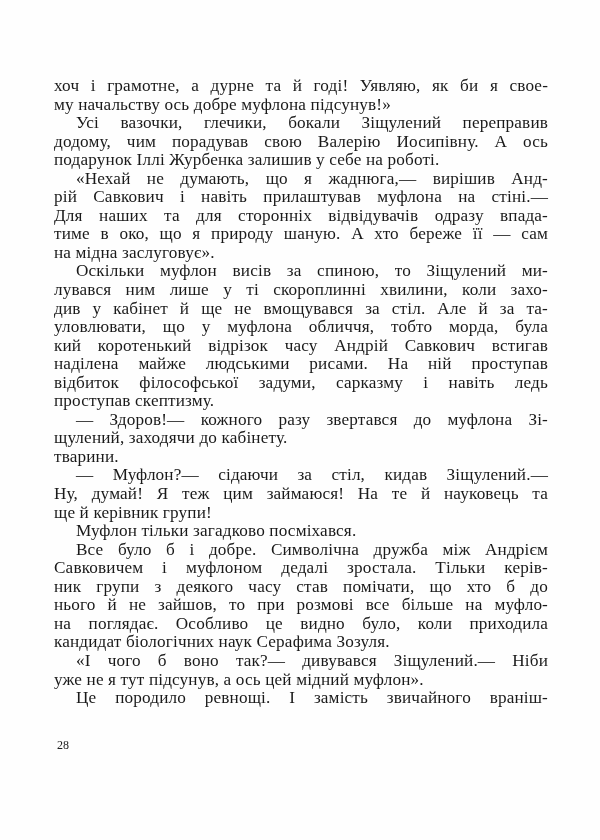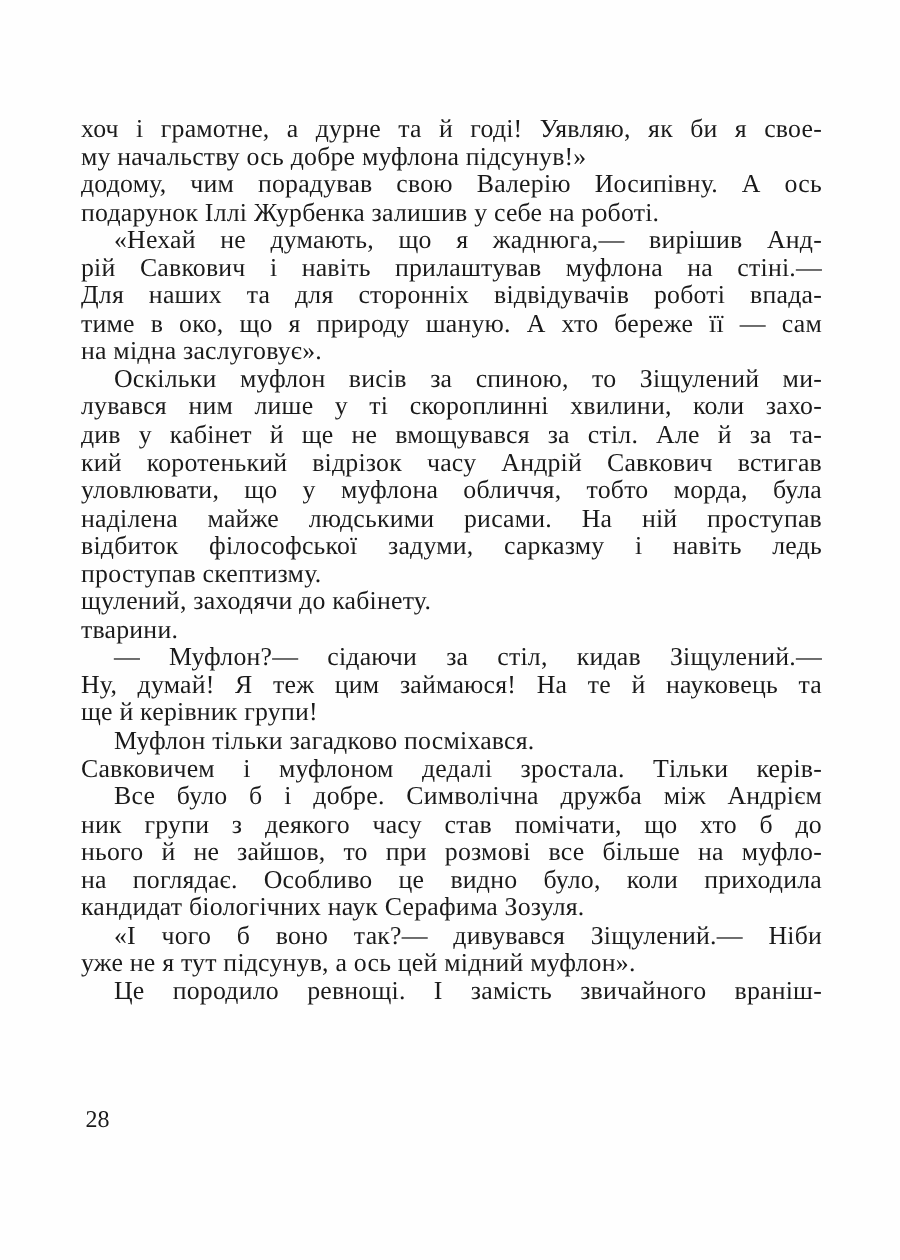--- a/index.html
+++ b/index.html
@@ -43,54 +43,56 @@
       text-align-last: left;
     }
     .line.indent {
       padding-left: 22px;
     }
     .page-number {
       position: absolute;
       left: 57px;
       top: 738px;
       font-family: "Liberation Serif", "DejaVu Serif", serif;
-      font-size: 16px;
+      font-size: 12px;
       color: #1a1a1a;
     }
   </style>
 </head>
 <body>
 
 <div class="page">
   <div class="text-block" id="text-block">
       <span class="line">хоч і грамотне, а дурне та й годі! Уявляю, як би я свое-</span>
       <span class="line last">му начальству ось добре муфлона підсунув!»</span>
+      <span class="line indent">Усі вазочки, глечики, бокали Зіщулений переправив</span>
       <span class="line">додому, чим порадував свою Валерію Иосипівну. А ось</span>
       <span class="line last">подарунок Іллі Журбенка залишив у себе на роботі.</span>
       <span class="line indent">«Нехай не думають, що я жаднюга,— вирішив Анд-</span>
       <span class="line">рій Савкович і навіть прилаштував муфлона на стіні.—</span>
-      <span class="line">Для наших та для сторонніх відвідувачів роботі впада-</span>
+      <span class="line">Для наших та для сторонніх відвідувачів одразу впада-</span>
       <span class="line">тиме в око, що я природу шаную. А хто береже її — сам</span>
       <span class="line last">на мідна заслуговує».</span>
       <span class="line indent">Оскільки муфлон висів за спиною, то Зіщулений ми-</span>
       <span class="line">лувався ним лише у ті скороплинні хвилини, коли захо-</span>
       <span class="line">див у кабінет й ще не вмощувався за стіл. Але й за та-</span>
+      <span class="line">уловлювати, що у муфлона обличчя, тобто морда, була</span>
       <span class="line">кий коротенький відрізок часу Андрій Савкович встигав</span>
-      <span class="line">уловлювати, що у муфлона обличчя, тобто морда, була</span>
       <span class="line">наділена майже людськими рисами. На ній проступав</span>
       <span class="line">відбиток філософської задуми, сарказму і навіть ледь</span>
       <span class="line last">проступав скептизму.</span>
+      <span class="line indent">— Здоров!— кожного разу звертався до муфлона Зі-</span>
       <span class="line last">щулений, заходячи до кабінету.</span>
       <span class="line last">тварини.</span>
       <span class="line indent">— Муфлон?— сідаючи за стіл, кидав Зіщулений.—</span>
       <span class="line">Ну, думай! Я теж цим займаюся! На те й науковець та</span>
       <span class="line last">ще й керівник групи!</span>
       <span class="line indent last">Муфлон тільки загадково посміхався.</span>
+      <span class="line indent">Все було б і добре. Символічна дружба між Андрієм</span>
       <span class="line">Савковичем і муфлоном дедалі зростала. Тільки керів-</span>
-      <span class="line indent">Все було б і добре. Символічна дружба між Андрієм</span>
       <span class="line">ник групи з деякого часу став помічати, що хто б до</span>
       <span class="line">нього й не зайшов, то при розмові все більше на муфло-</span>
       <span class="line">на поглядає. Особливо це видно було, коли приходила</span>
       <span class="line last">кандидат біологічних наук Серафима Зозуля.</span>
       <span class="line indent">«І чого б воно так?— дивувався Зіщулений.— Ніби</span>
       <span class="line last">уже не я тут підсунув, а ось цей мідний муфлон».</span>
       <span class="line indent">Це породило ревнощі. І замість звичайного враніш-</span>
     </div>
   <div class="page-number">28</div>
 </div>

